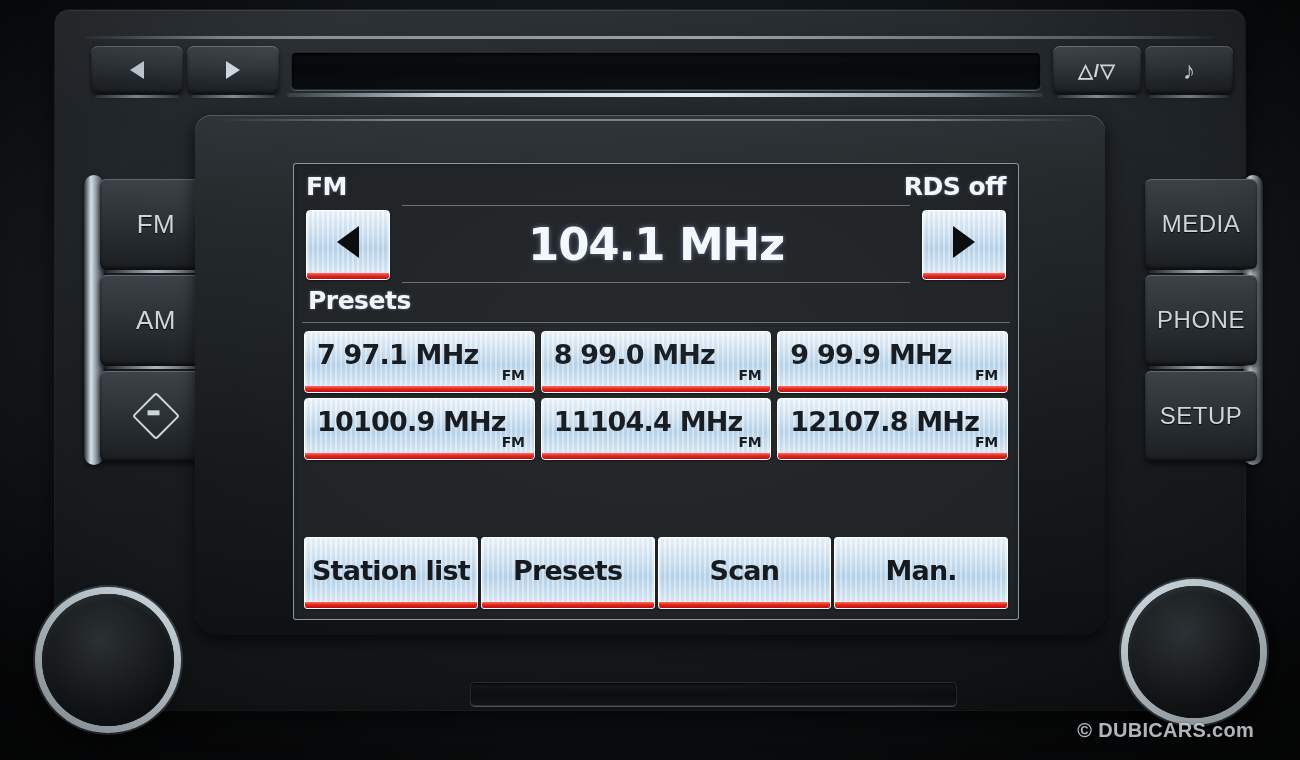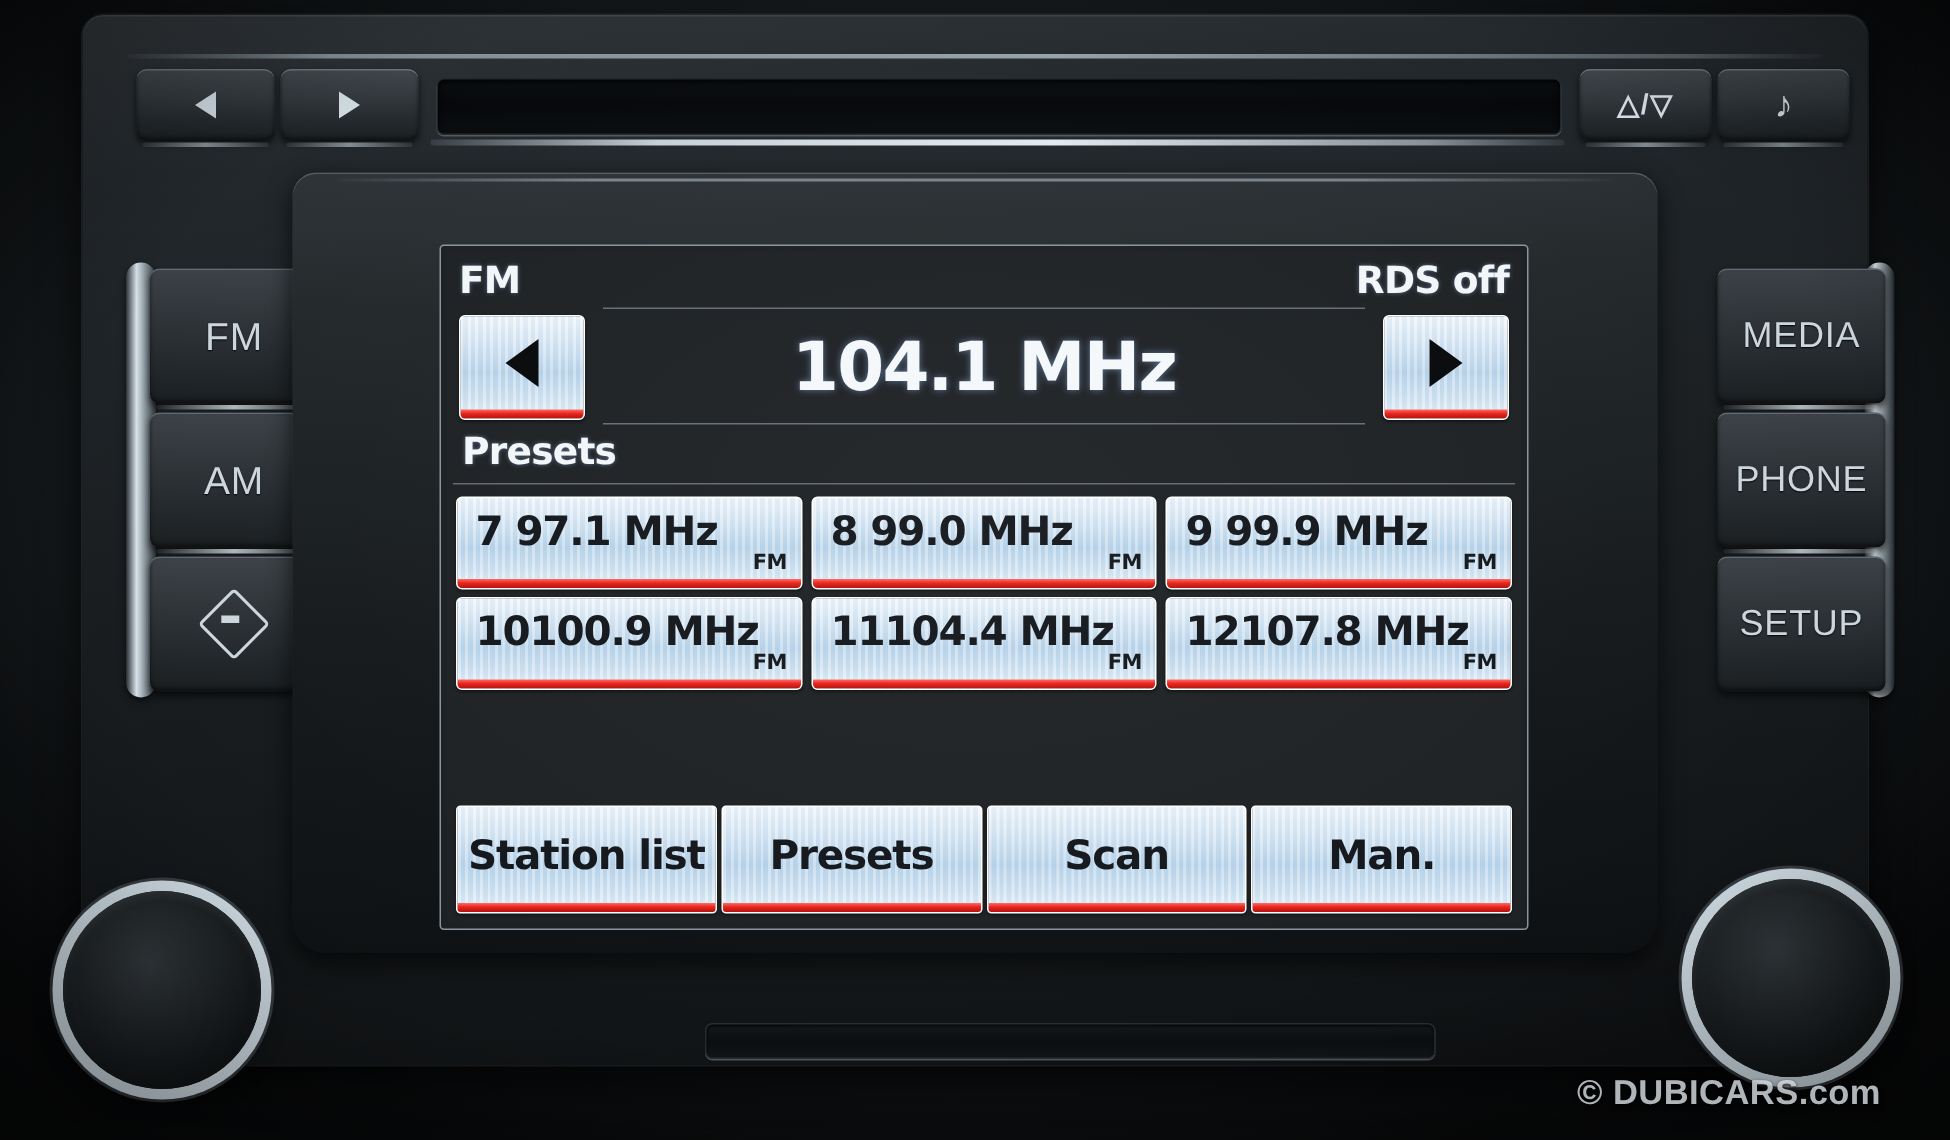--- a/index.html
+++ b/index.html
@@ -461,21 +461,21 @@
       0 1px 0 rgba(190,205,215,0.35);
     border: 1px solid rgba(120,135,145,0.22);
   }
 
   
   #watermark {
     position: absolute;
     right: 46px;
     bottom: 18px;
     color: rgba(225,232,238,0.78);
-    font-size: 23px;
+    font-size: 20px;
     font-weight: bold;
     font-family: "Liberation Sans", sans-serif;
     letter-spacing: 0.3px;
     text-shadow: 0 1px 3px rgba(0,0,0,0.9);
     z-index: 20;
   }
 </style>
 </head>
 <body>
 

